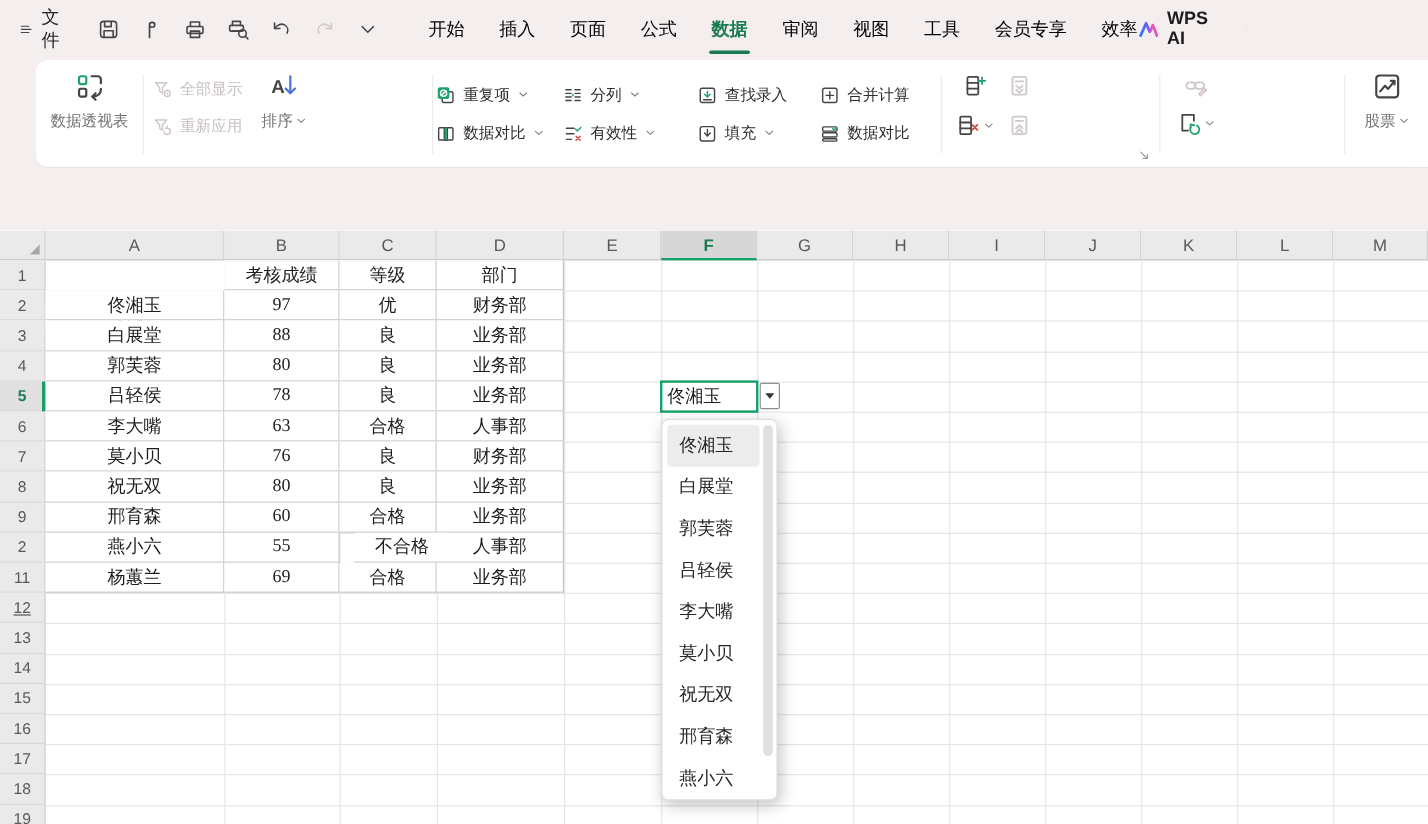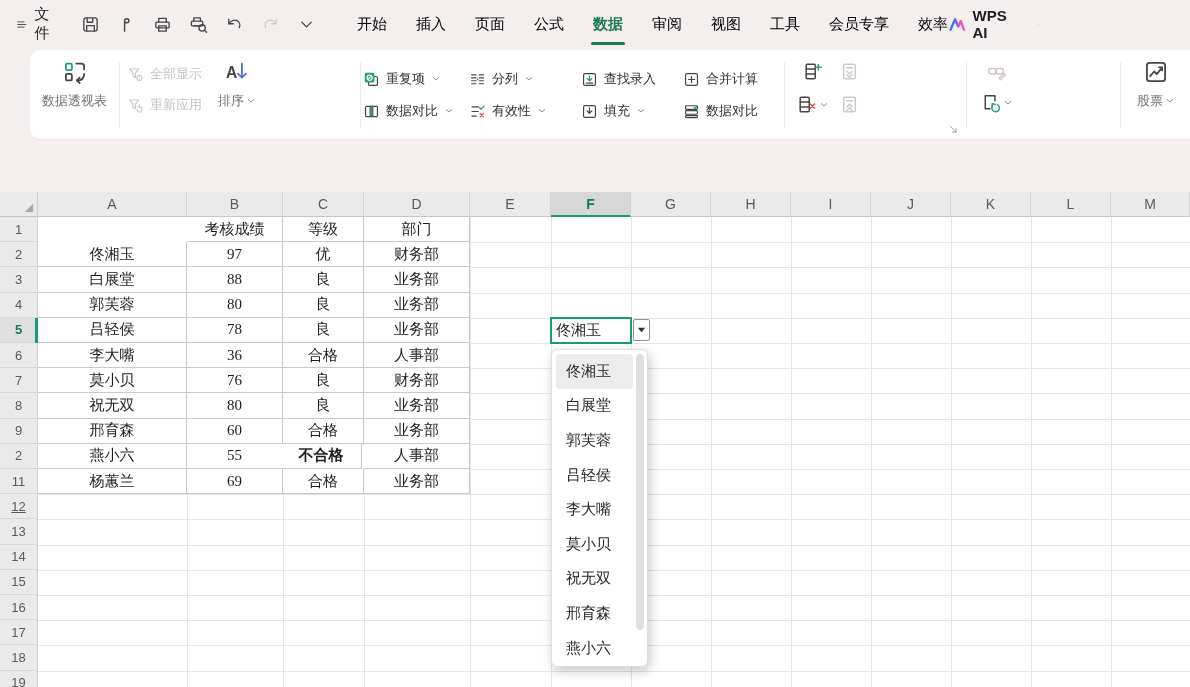--- a/index.html
+++ b/index.html
@@ -577,36 +577,36 @@
     <div class="cell" style="left: 364px; width: 106px; top: 75.4px; height: 25.2px;">业务部</div>
     <div class="cell" style="left: 38px; width: 149px; top: 100.6px; height: 25.2px;">郭芙蓉</div>
     <div class="cell" style="left: 187px; width: 96px; top: 100.6px; height: 25.2px;">80</div>
     <div class="cell" style="left: 283px; width: 81px; top: 100.6px; height: 25.2px;">良</div>
     <div class="cell" style="left: 364px; width: 106px; top: 100.6px; height: 25.2px;">业务部</div>
     <div class="cell" style="left: 38px; width: 149px; top: 125.8px; height: 25.2px;">吕轻侯</div>
     <div class="cell" style="left: 187px; width: 96px; top: 125.8px; height: 25.2px;">78</div>
     <div class="cell" style="left: 283px; width: 81px; top: 125.8px; height: 25.2px;">良</div>
     <div class="cell" style="left: 364px; width: 106px; top: 125.8px; height: 25.2px;">业务部</div>
     <div class="cell" style="left: 38px; width: 149px; top: 151px; height: 25.2px;">李大嘴</div>
-    <div class="cell" style="left: 187px; width: 96px; top: 151px; height: 25.2px;">36</div>
+    <div class="cell" style="left: 187px; width: 96px; top: 151px; height: 25.2px;">63</div>
     <div class="cell" style="left: 283px; width: 81px; top: 151px; height: 25.2px;">合格</div>
     <div class="cell" style="left: 364px; width: 106px; top: 151px; height: 25.2px;">人事部</div>
     <div class="cell" style="left: 38px; width: 149px; top: 176.2px; height: 25.2px;">莫小贝</div>
     <div class="cell" style="left: 187px; width: 96px; top: 176.2px; height: 25.2px;">76</div>
     <div class="cell" style="left: 283px; width: 81px; top: 176.2px; height: 25.2px;">良</div>
     <div class="cell" style="left: 364px; width: 106px; top: 176.2px; height: 25.2px;">财务部</div>
     <div class="cell" style="left: 38px; width: 149px; top: 201.4px; height: 25.2px;">祝无双</div>
     <div class="cell" style="left: 187px; width: 96px; top: 201.4px; height: 25.2px;">80</div>
     <div class="cell" style="left: 283px; width: 81px; top: 201.4px; height: 25.2px;">良</div>
     <div class="cell" style="left: 364px; width: 106px; top: 201.4px; height: 25.2px;">业务部</div>
     <div class="cell" style="left: 38px; width: 149px; top: 226.6px; height: 25.2px;">邢育森</div>
     <div class="cell" style="left: 187px; width: 96px; top: 226.6px; height: 25.2px;">60</div>
     <div class="cell" style="left: 283px; width: 81px; top: 226.6px; height: 25.2px;">合格</div>
     <div class="cell" style="left: 364px; width: 106px; top: 226.6px; height: 25.2px;">业务部</div>
     <div class="cell" style="left: 38px; width: 149px; top: 251.8px; height: 25.2px;">燕小六</div>
     <div class="cell" style="left: 187px; width: 96px; top: 251.8px; height: 25.2px;">55</div>
-    <div class="cell" style="left: 281px; width: 81px; top: 251.8px; height: 25.2px; font-weight: bold;">不合格</div>
+    <div class="cell" style="left: 295px; width: 81px; top: 251.8px; height: 25.2px;">不合格</div>
     <div class="cell" style="left: 364px; width: 106px; top: 251.8px; height: 25.2px;">人事部</div>
     <div class="cell" style="left: 38px; width: 149px; top: 277px; height: 25.2px;">杨蕙兰</div>
     <div class="cell" style="left: 187px; width: 96px; top: 277px; height: 25.2px;">69</div>
     <div class="cell" style="left: 283px; width: 81px; top: 277px; height: 25.2px;">合格</div>
     <div class="cell" style="left: 364px; width: 106px; top: 277px; height: 25.2px;">业务部</div>
   </div>
 
 </body></html>

